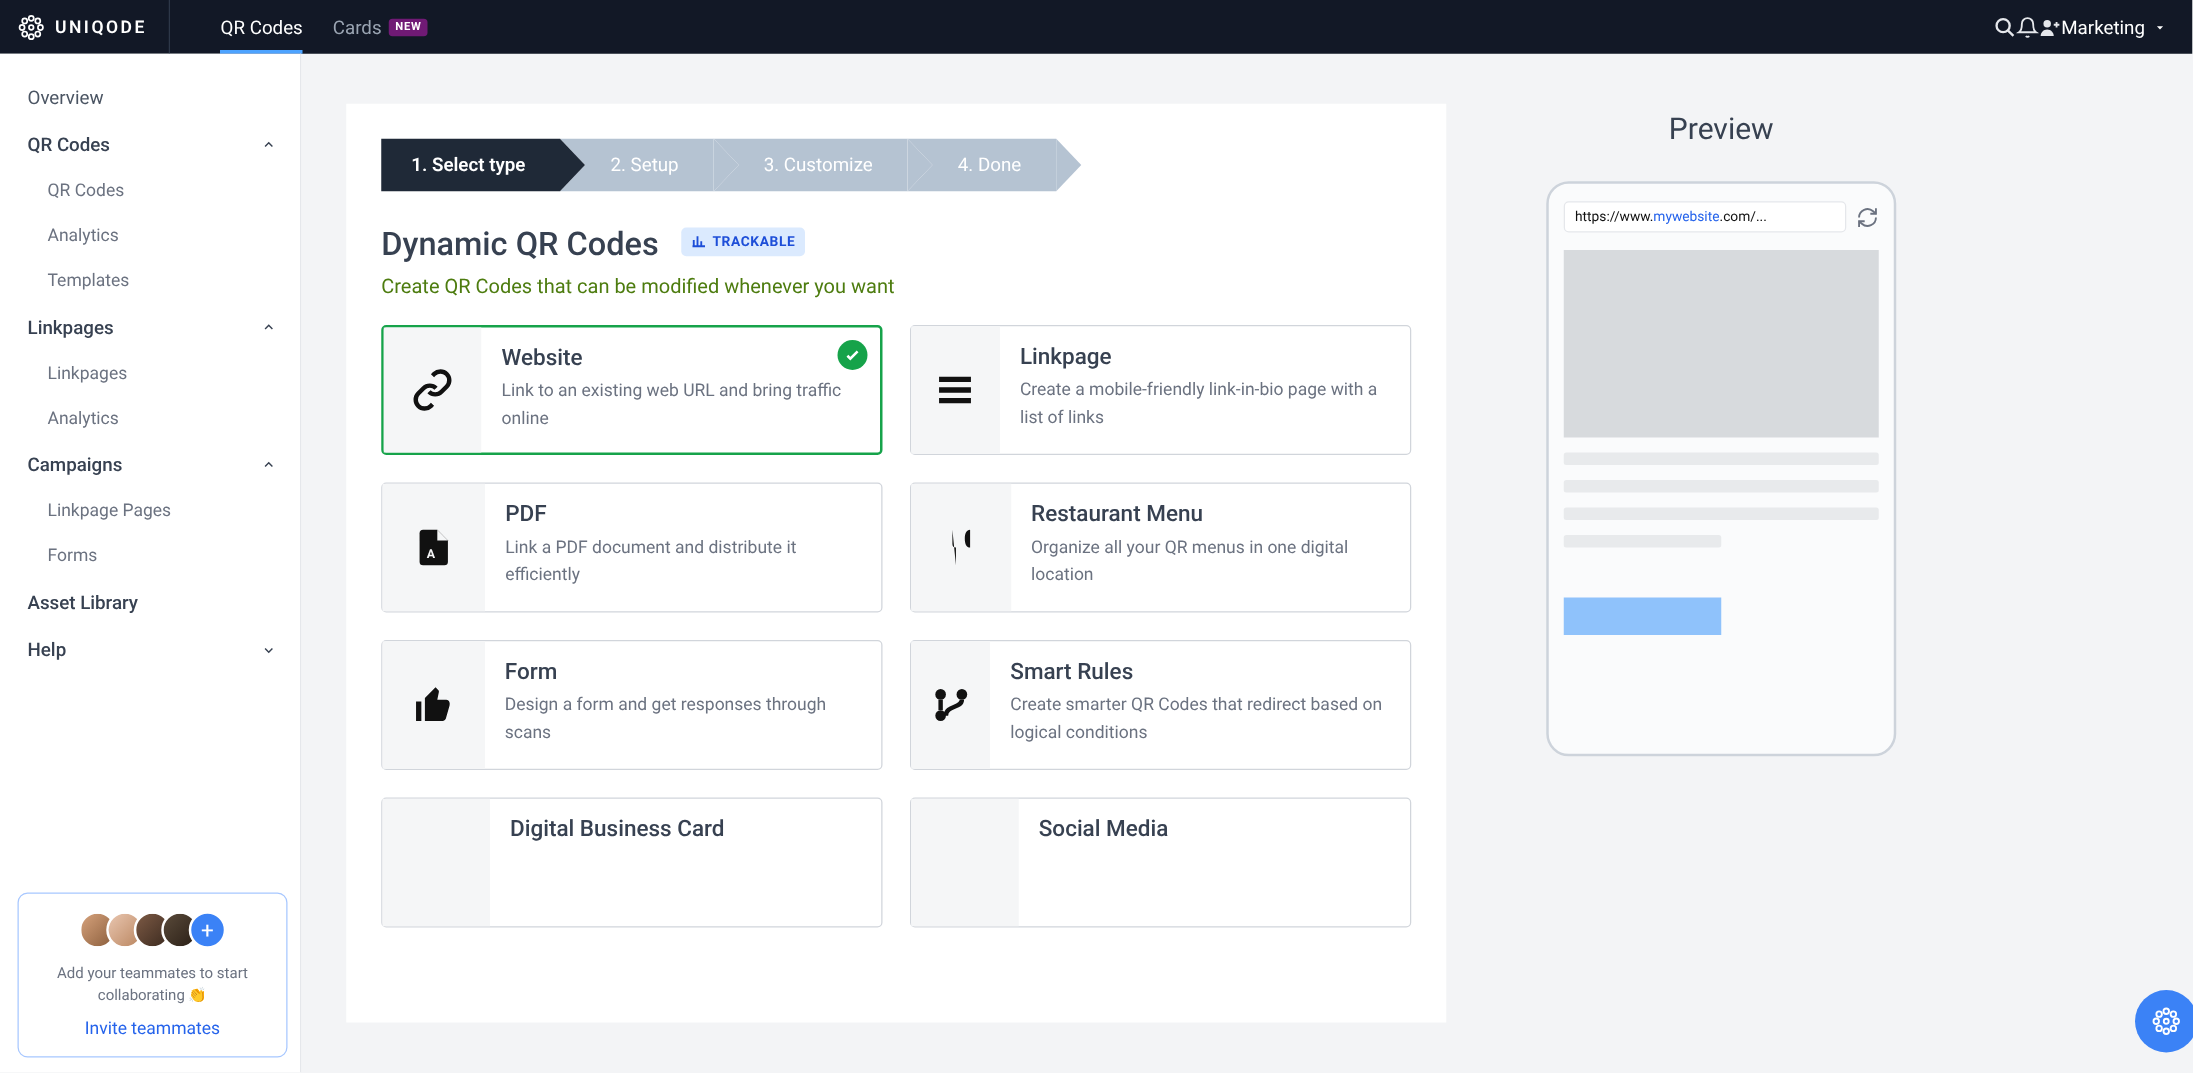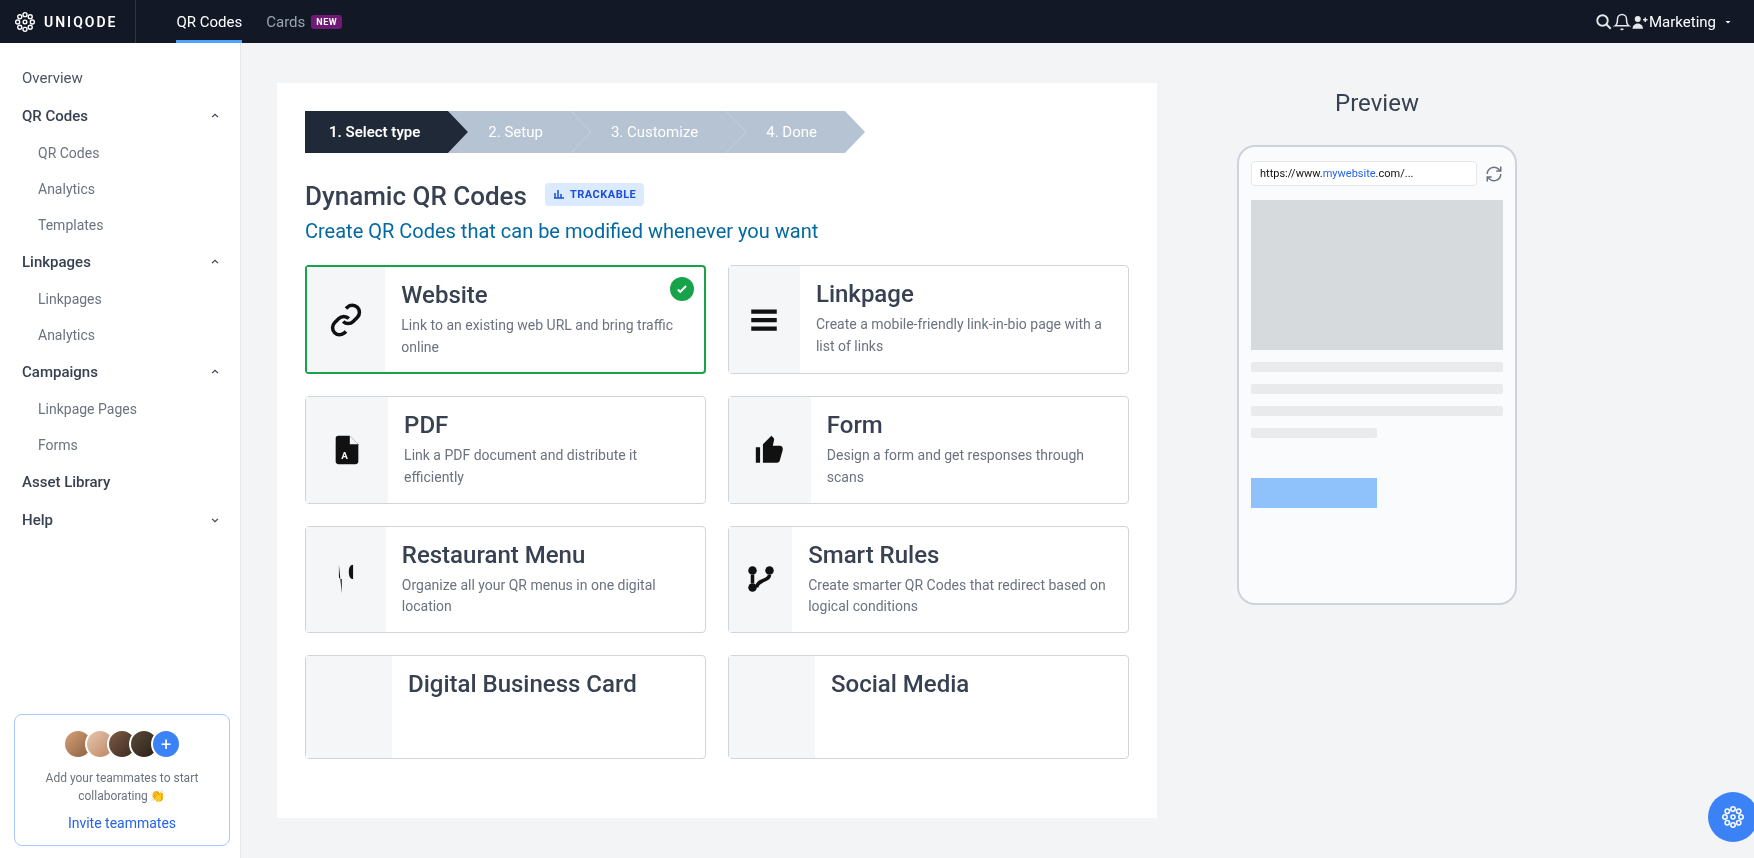--- a/index.html
+++ b/index.html
@@ -44,29 +44,29 @@
 .wiz-step { position:relative; height:42px; display:flex; align-items:center; padding: 0 28px 0 40px; font-size:15px; color:#fff; background:#b5c3d2; }
 .wiz-step:first-child { padding-left: 24px; }
 .wiz-step.active { background:#1f2937; font-weight:600; }
 .wiz-step::after { content:''; position:absolute; right:-20px; top:0; border-top:21px solid transparent; border-bottom:21px solid transparent; border-left:20px solid #b5c3d2; z-index:2; }
 .wiz-step.active::after { border-left-color:#1f2937; }
 .wiz-step::before { content:''; position:absolute; left:0; top:0; border-top:21px solid transparent; border-bottom:21px solid transparent; border-left:20px solid #fff; }
 .wiz-step:first-child::before { display:none; }
 
 .page-title { font-size:26px; color:#374151; font-weight:500; display:inline-block; }
 .track-badge { display:inline-flex; align-items:center; gap:5px; background:#dbeafe; color:#1d4ed8; font-size:11px; font-weight:700; padding:5px 8px; border-radius:4px; margin-left:14px; letter-spacing:0.5px; vertical-align:5px;}
-.page-sub { color:#0369a1; font-size:20px; margin-top:8px; margin-bottom:22px; }
+.page-sub { color:#4d7c0f; font-size:16px; margin-top:8px; margin-bottom:22px; }
 
 .type-grid { display:grid; grid-template-columns: 1fr 1fr; gap: 22px; }
 .type-card { display:flex; border:1px solid #d1d5db; border-radius:4px; cursor:pointer; position:relative; min-height:104px; }
 .type-card.selected { border:2px solid #16a34a; }
 .type-icon { width:86px; background:#f5f6f7; display:flex; align-items:center; justify-content:center; color:#111; }
 .type-icon svg { width:34px; height:34px; }
 .type-body { padding: 14px 18px 14px 16px; }
-.type-title { font-size:24px; color:#374151; font-weight:500; margin-bottom:6px; }
+.type-title { font-size:18px; color:#374151; font-weight:500; margin-bottom:6px; }
 .type-desc { font-size:14px; color:#6b7280; line-height:1.55; }
 .check-badge { position:absolute; top:10px; right:10px; width:24px; height:24px; border-radius:50%; background:#16a34a; display:flex; align-items:center; justify-content:center; color:#fff; }
 
 
 .preview-col { width: 360px; display:flex; flex-direction:column; align-items:center; }
 .preview-title { font-size:24px; color:#374151; padding: 6px 0 28px; }
 .phone { width: 280px; border: 2px solid #cdd3db; border-radius: 18px; background:#fafbfc; padding: 14px 12px; height: 460px; }
 .url-bar { display:flex; align-items:center; gap:8px; margin-bottom:14px; }
 .url-field { flex:1; background:#fff; border:1px solid #e5e7eb; border-radius:4px; padding:6px 8px; font-size:11px; line-height:1; color:#111; white-space:nowrap; overflow:hidden; }
 .url-field .hl { color:#2563eb; }
@@ -248,37 +248,37 @@
               </svg>
             </div>
             <div class="type-body">
               <div class="type-title">PDF</div>
               <div class="type-desc">Link a PDF document and distribute it efficiently</div>
             </div>
           </div>
           <div class="type-card">
             <div class="type-icon">
               <svg viewBox="0 0 24 24">
+                <path d="M7 2v8a2 2 0 0 0 2 2v10M5 2v6M9 2v6M17 2c-2 0-3 2-3 5s1 5 3 5v10" fill="currentColor"></path>
+              </svg>
+            </div>
+            <div class="type-body">
+              <div class="type-title">Restaurant Menu</div>
+              <div class="type-desc">Organize all your QR menus in one digital location</div>
+            </div>
+          </div>
+          <div class="type-card">
+            <div class="type-icon">
+              <svg viewBox="0 0 24 24">
                 <path d="M2 21h3V10H2v11zm19-10c0-1.1-.9-2-2-2h-5l.9-4.3c.1-.5-.1-1-.5-1.3L13 2 7 8v13h10c.8 0 1.5-.5 1.8-1.2l2.1-7.4c.1-.3.1-.6.1-.9V11z" fill="currentColor"></path>
               </svg>
             </div>
             <div class="type-body">
               <div class="type-title">Form</div>
               <div class="type-desc">Design a form and get responses through scans</div>
-            </div>
-          </div>
-          <div class="type-card">
-            <div class="type-icon">
-              <svg viewBox="0 0 24 24">
-                <path d="M7 2v8a2 2 0 0 0 2 2v10M5 2v6M9 2v6M17 2c-2 0-3 2-3 5s1 5 3 5v10" fill="currentColor"></path>
-              </svg>
-            </div>
-            <div class="type-body">
-              <div class="type-title">Restaurant Menu</div>
-              <div class="type-desc">Organize all your QR menus in one digital location</div>
             </div>
           </div>
           <div class="type-card">
             <div class="type-icon">
               <svg viewBox="0 0 24 24">
                 <circle cx="6" cy="6" r="3" fill="currentColor"></circle>
                 <circle cx="6" cy="18" r="3" fill="currentColor"></circle>
                 <circle cx="18" cy="6" r="3" fill="currentColor"></circle>
                 <path d="M6 9v6M18 9c0 5-9 3-9 9" fill="none" stroke="currentColor" stroke-width="2.5"></path>
               </svg>

